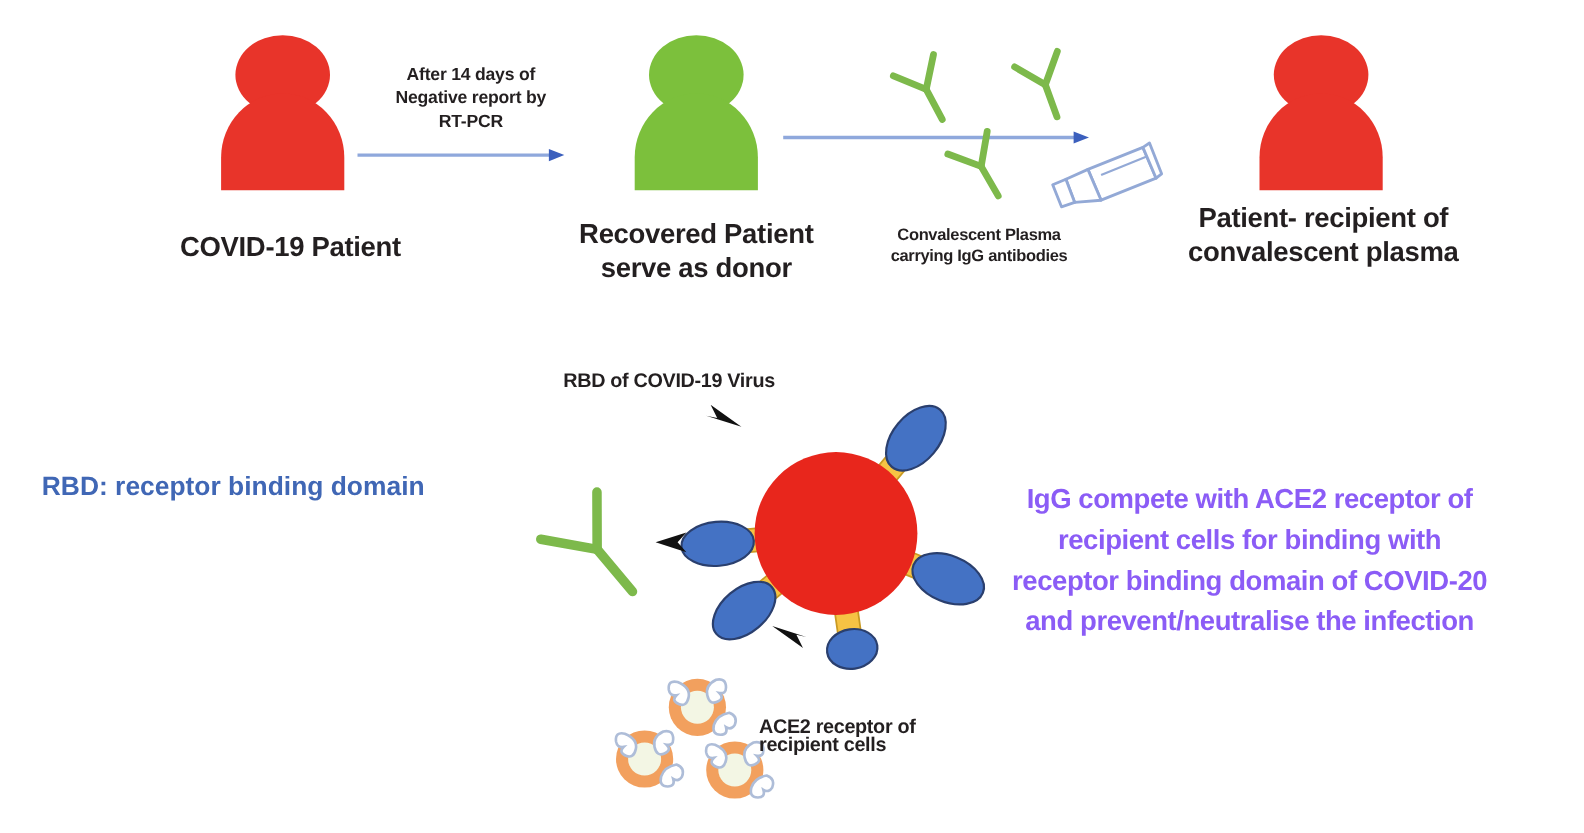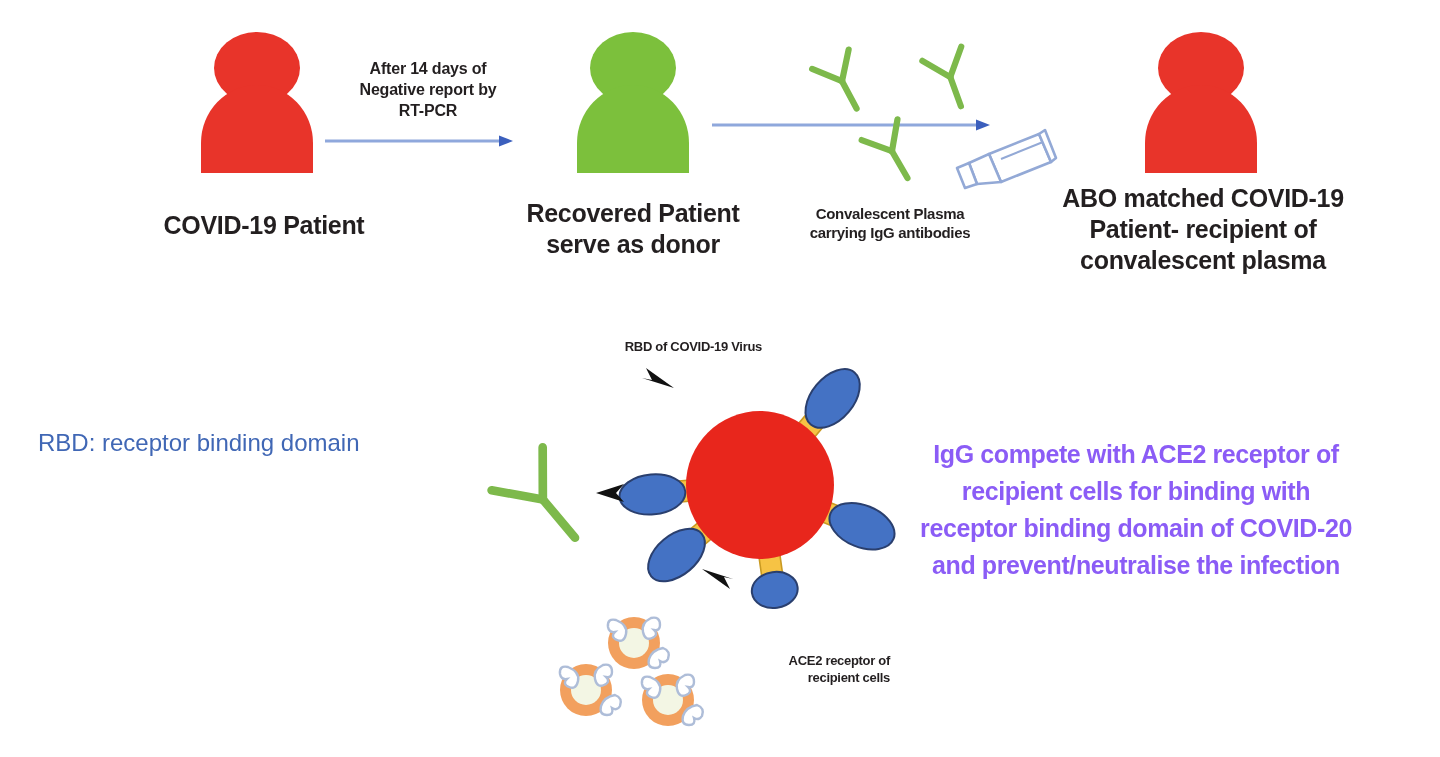--- a/index.html
+++ b/index.html
@@ -38,38 +38,38 @@
     font-weight: bold;
     font-size: 15px;
     line-height: 19px;
     text-align: center;
     color: #231f20;
     letter-spacing: -0.3px;
   }
   .label-tiny {
     font-family: "Liberation Sans", sans-serif;
     font-weight: bold;
-    font-size: 13px;
+    font-size: 18px;
     line-height: 17px;
-    text-align: right;
+    text-align: left;
     color: #231f20;
     letter-spacing: -0.3px;
   }
   .label-arrow {
     font-family: "Liberation Sans", sans-serif;
     font-weight: bold;
     font-size: 16px;
     line-height: 21px;
     text-align: center;
     color: #231f20;
     letter-spacing: -0.2px;
   }
   .label-legend {
     font-family: "Liberation Sans", sans-serif;
-    font-weight: normal;
+    font-weight: bold;
     font-size: 24px;
     line-height: 30px;
     text-align: left;
     color: #4067b5;
     letter-spacing: 0px;
   }
   .para {
     font-family: "Liberation Sans", sans-serif;
     font-weight: bold;
     font-size: 25px;
@@ -173,21 +173,20 @@
     <div>carrying IgG antibodies</div>
   </div>
 
   <div class="abs" style="left:1140px; top:28px; width:122px; height:145px;">
     <svg width="122" height="145" viewBox="0 0 122 145">
       <ellipse cx="61" cy="40" rx="43" ry="36" fill="#e8342a"></ellipse>
       <path d="M5 145 L5 115 A56 58 0 0 1 117 115 L117 145 Z" fill="#e8342a"></path>
     </svg>
   </div>
   <div class="abs label-main" style="left:1003px; top:183px; width:400px;">
-    <div>ABO matched COVID-19</div>
     <div>Patient- recipient of</div>
     <div>convalescent plasma</div>
   </div>
 
   <div class="abs label-legend" style="left:38px; top:428px; width:460px;">
     <div>RBD: receptor binding domain</div>
   </div>
 
   <div class="abs label-tiny" style="left:512px; top:338px; width:250px;">
     <div>RBD of COVID-19 Virus</div>

